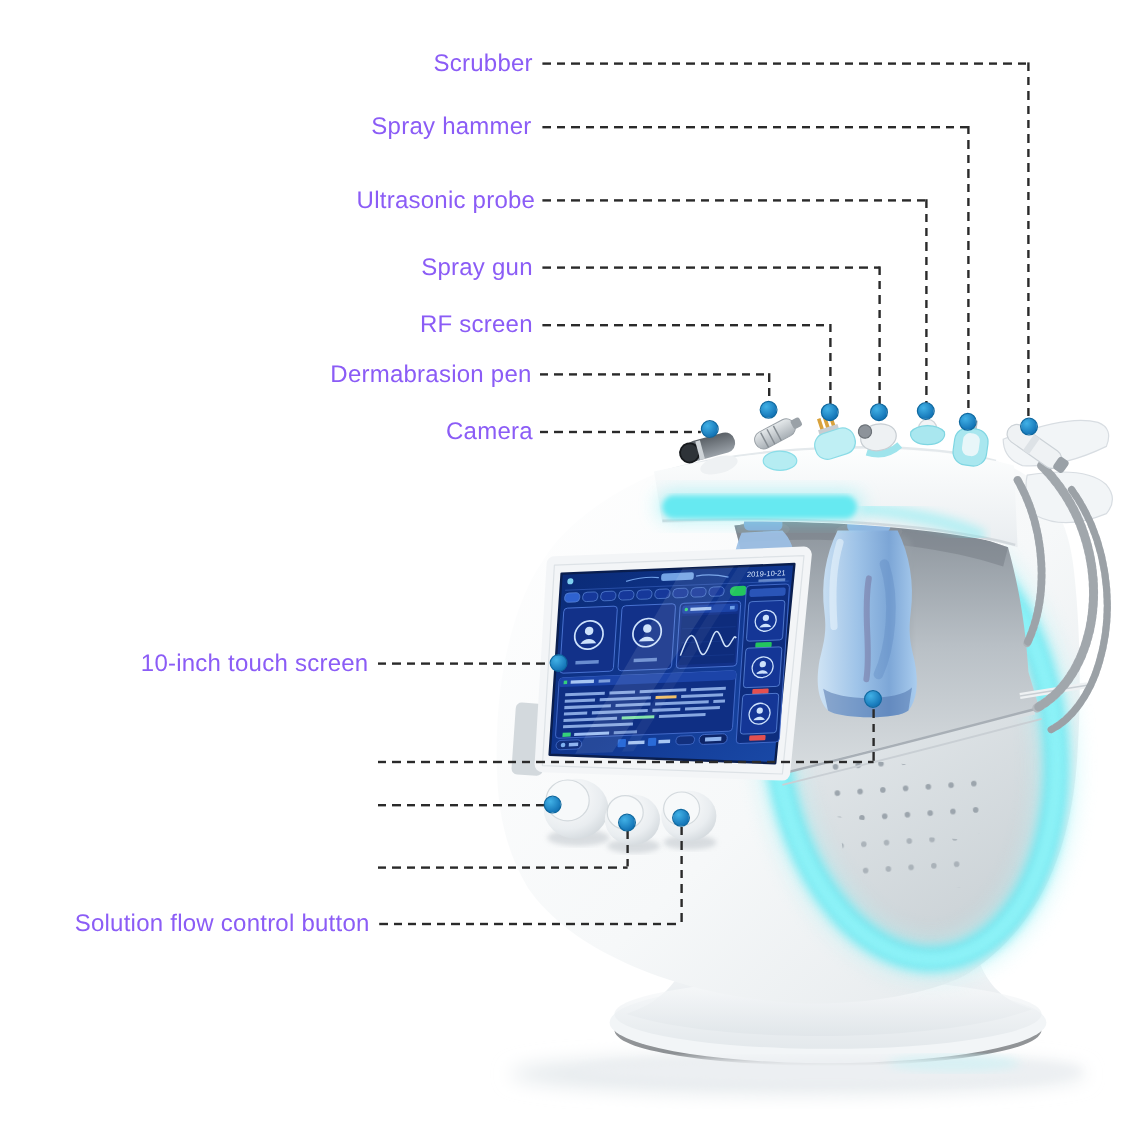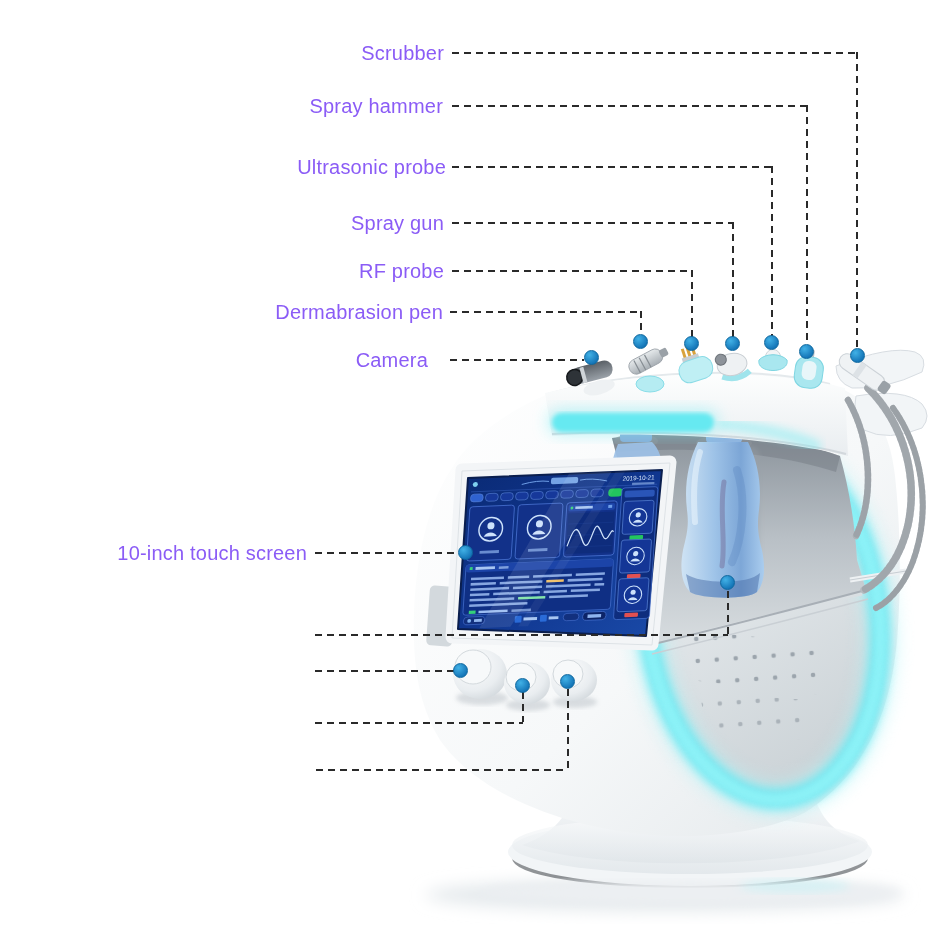--- a/index.html
+++ b/index.html
@@ -362,46 +362,47 @@
 <div class="clabel" style="right:504px;top:154px;margin-left:45px;">Ultrasonic probe</div>
 <div class="hline" style="left:452px;top:166px;width:320px;"></div>
 <div class="vline" style="left:771px;top:166px;height:170px;"></div>
 <div class="ldot" style="left:764px;top:335px;"></div>
 
 <div class="clabel" style="right:506px;top:210px;">Spray gun</div>
 <div class="hline" style="left:452px;top:222px;width:281px;"></div>
 <div class="vline" style="left:732px;top:222px;height:115px;"></div>
 <div class="ldot" style="left:725px;top:336px;"></div>
 
-<div class="clabel" style="right:506px;top:258px;">RF probe</div>
+<div class="clabel" style="right:506px;top:258px;">RF screen</div>
 <div class="hline" style="left:452px;top:270px;width:240px;"></div>
 <div class="vline" style="left:691px;top:270px;height:67px;"></div>
 <div class="ldot" style="left:684px;top:336px;"></div>
 
 <div class="clabel" style="right:507px;top:299px;">Dermabrasion pen</div>
 <div class="hline" style="left:450px;top:311px;width:191px;"></div>
 <div class="vline" style="left:640px;top:311px;height:24px;"></div>
 <div class="ldot" style="left:633px;top:334px;"></div>
 
-<div class="clabel" style="right:522px;top:347px;margin-left:24px;">Camera</div>
+<div class="clabel" style="right:506px;top:347px;margin-left:24px;">Camera</div>
 <div class="hline" style="left:450px;top:359px;width:134px;"></div>
 <div class="ldot" style="left:584px;top:350px;"></div>
 
 <div class="clabel" style="right:643px;top:540px;">10-inch touch screen</div>
 <div class="hline" style="left:315px;top:552px;width:144px;"></div>
 <div class="ldot" style="left:458px;top:545px;"></div>
 
 <div class="hline" style="left:315px;top:634px;width:413px;"></div>
 <div class="vline" style="left:727px;top:591px;height:43px;"></div>
 <div class="ldot" style="left:720px;top:575px;"></div>
 
 <div class="hline" style="left:315px;top:670px;width:139px;"></div>
 <div class="ldot" style="left:453px;top:663px;"></div>
 
 <div class="hline" style="left:315px;top:722px;width:208px;"></div>
 <div class="vline" style="left:522px;top:692px;height:30px;"></div>
 <div class="ldot" style="left:515px;top:678px;"></div>
 
+<div class="clabel" style="right:642px;top:757px;">Solution flow control button</div>
 <div class="hline" style="left:316px;top:769px;width:252px;"></div>
 <div class="vline" style="left:567px;top:689px;height:80px;"></div>
 <div class="ldot" style="left:560px;top:674px;"></div>
 
 </div>
 
 </body></html>

